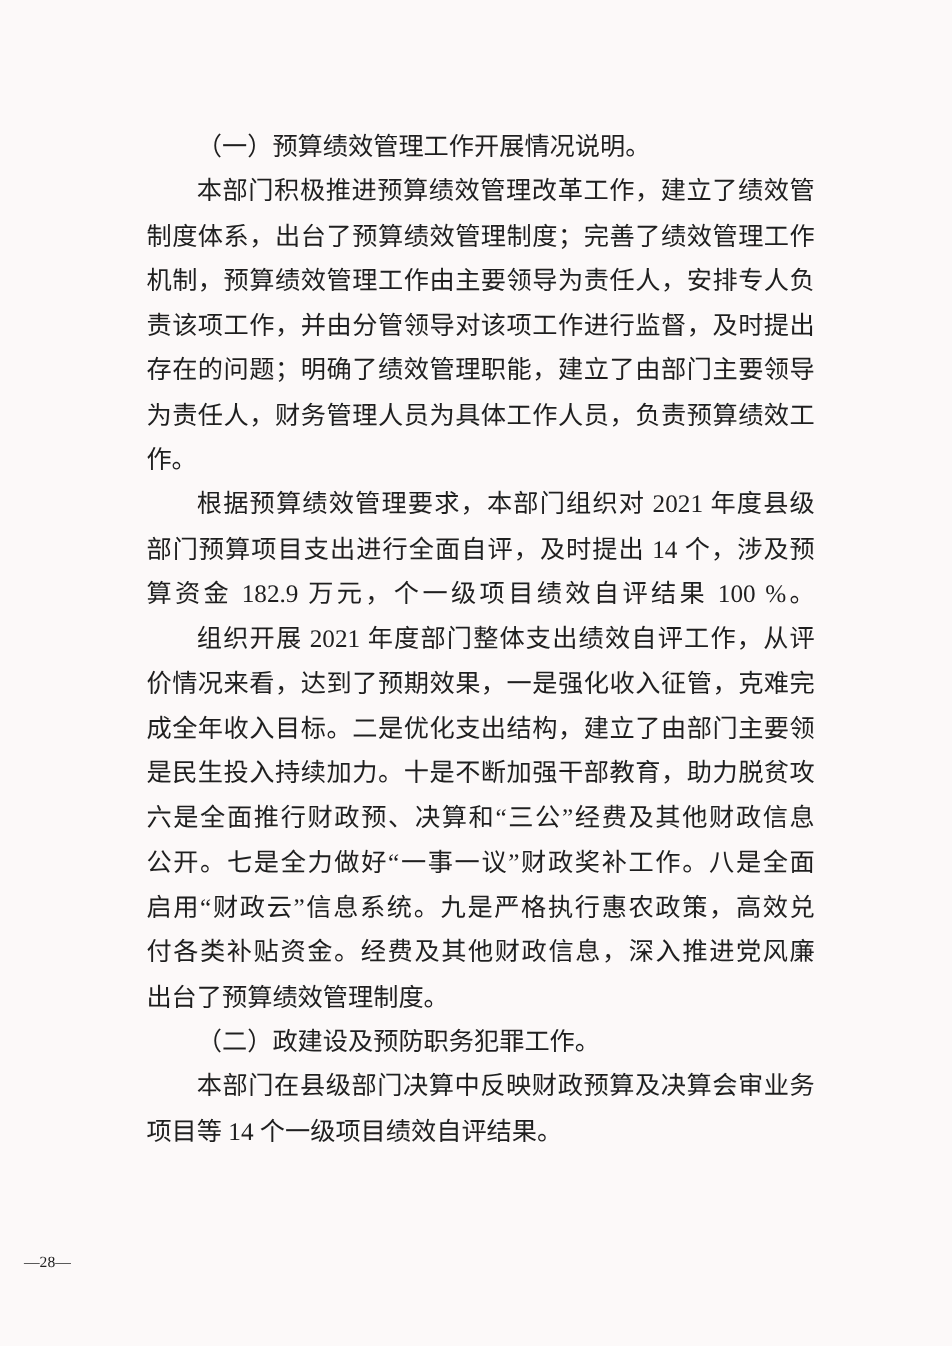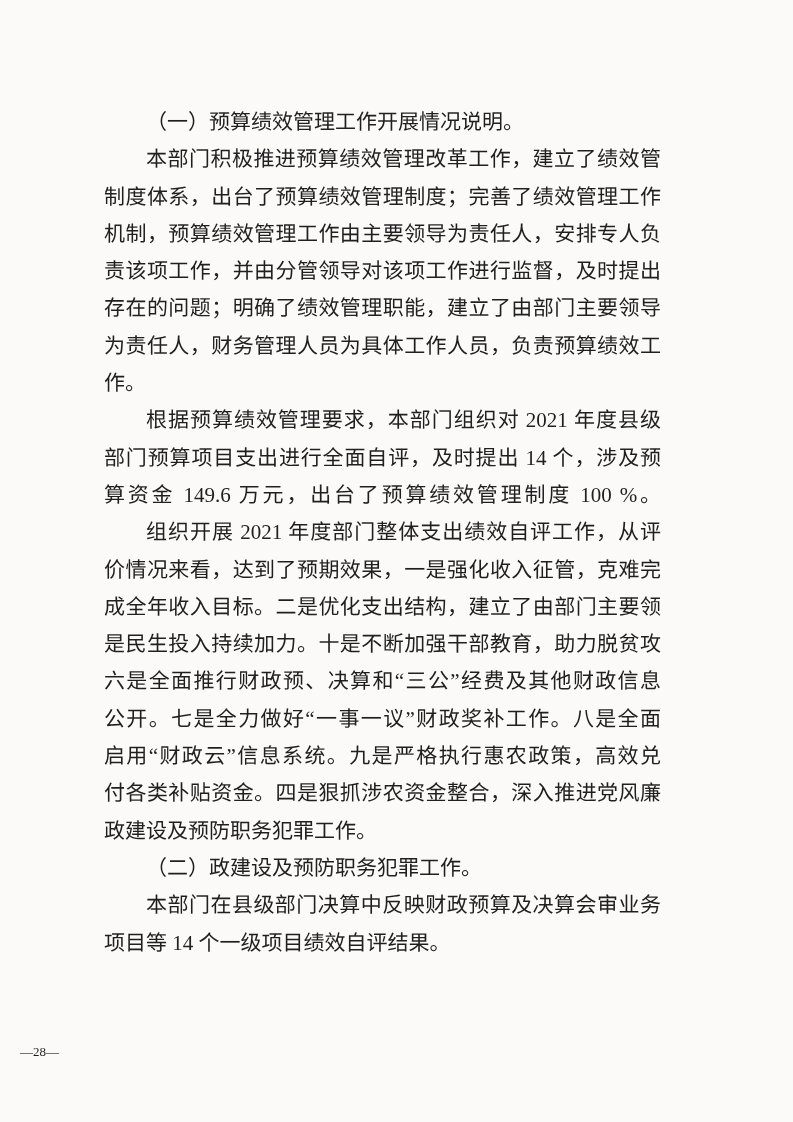--- a/index.html
+++ b/index.html
@@ -8,21 +8,21 @@
   }
   body {
     width: 793px;
     height: 1122px;
     position: relative;
     background: var(--page-bg, #fcf9f9);
     overflow: hidden;
   }
   .doc {
     position: absolute;
-    left: 104px;
+    left: 122px;
     top: 104px;
     width: 557px;
     font-family: "Liberation Serif", "DejaVu Serif", serif;
     font-size: 21px;
     line-height: 37.3px;
     color: var(--text-color, #1f1f1f);
   }
   .line {
     height: 37.3px;
     overflow: hidden;
@@ -60,30 +60,30 @@
     <div class="line indent"><span>（一）预算绩效管理工作开展情况说明。</span></div>
     <div class="line indent justify"><span>本部门积极推进预算绩效管理改革工作，建立了绩效管</span></div>
     <div class="line justify"><span>制度体系，出台了预算绩效管理制度；完善了绩效管理工作</span></div>
     <div class="line justify"><span>机制，预算绩效管理工作由主要领导为责任人，安排专人负</span></div>
     <div class="line justify"><span>责该项工作，并由分管领导对该项工作进行监督，及时提出</span></div>
     <div class="line justify"><span>存在的问题；明确了绩效管理职能，建立了由部门主要领导</span></div>
     <div class="line justify"><span>为责任人，财务管理人员为具体工作人员，负责预算绩效工</span></div>
     <div class="line"><span>作。</span></div>
     <div class="line indent justify"><span>根据预算绩效管理要求，本部门组织对 2021 年度县级</span></div>
     <div class="line justify"><span>部门预算项目支出进行全面自评，及时提出</span><span class="u"> 14 </span><span>个，涉及预</span></div>
-    <div class="line justify"><span>算资金</span><span class="u"> 149.6 </span><span>万元，出台了预算绩效管理制度</span><span class="u"> 100 </span><span>%。</span></div>
+    <div class="line justify"><span>算资金</span><span class="u"> 182.9 </span><span>万元，个一级项目绩效自评结果</span><span class="u"> 100 </span><span>%。</span></div>
     <div class="line indent justify"><span>组织开展 2021 年度部门整体支出绩效自评工作，从评</span></div>
     <div class="line justify"><span>价情况来看，达到了预期效果，一是强化收入征管，克难完</span></div>
     <div class="line justify"><span>成全年收入目标。二是优化支出结构，建立了由部门主要领导</span></div>
     <div class="line justify"><span>是民生投入持续加力。十是不断加强干部教育，助力脱贫攻</span></div>
     <div class="line justify"><span>六是全面推行财政预、决算和“三公”经费及其他财政信息</span></div>
     <div class="line justify"><span>公开。七是全力做好“一事一议”财政奖补工作。八是全面</span></div>
     <div class="line justify"><span>启用“财政云”信息系统。九是严格执行惠农政策，高效兑</span></div>
-    <div class="line justify"><span>付各类补贴资金。四是狠抓涉农资金整合，深入推进党风廉</span></div>
-    <div class="line"><span>政建设及预防职务犯罪工作。</span></div>
+    <div class="line justify"><span>付各类补贴资金。经费及其他财政信息，深入推进党风廉</span></div>
+    <div class="line"><span>出台了预算绩效管理制度。</span></div>
     <div class="line indent"><span>（二）政建设及预防职务犯罪工作。</span></div>
     <div class="line indent justify"><span>本部门在县级部门决算中反映财政预算及决算会审业务</span></div>
     <div class="line"><span>项目等</span><span class="u"> 14 </span><span>个一级项目绩效自评结果。</span></div>
   </main>
 
 <div class="footer">
   <span>—28—</span>
 </div>
 
 </body></html>

